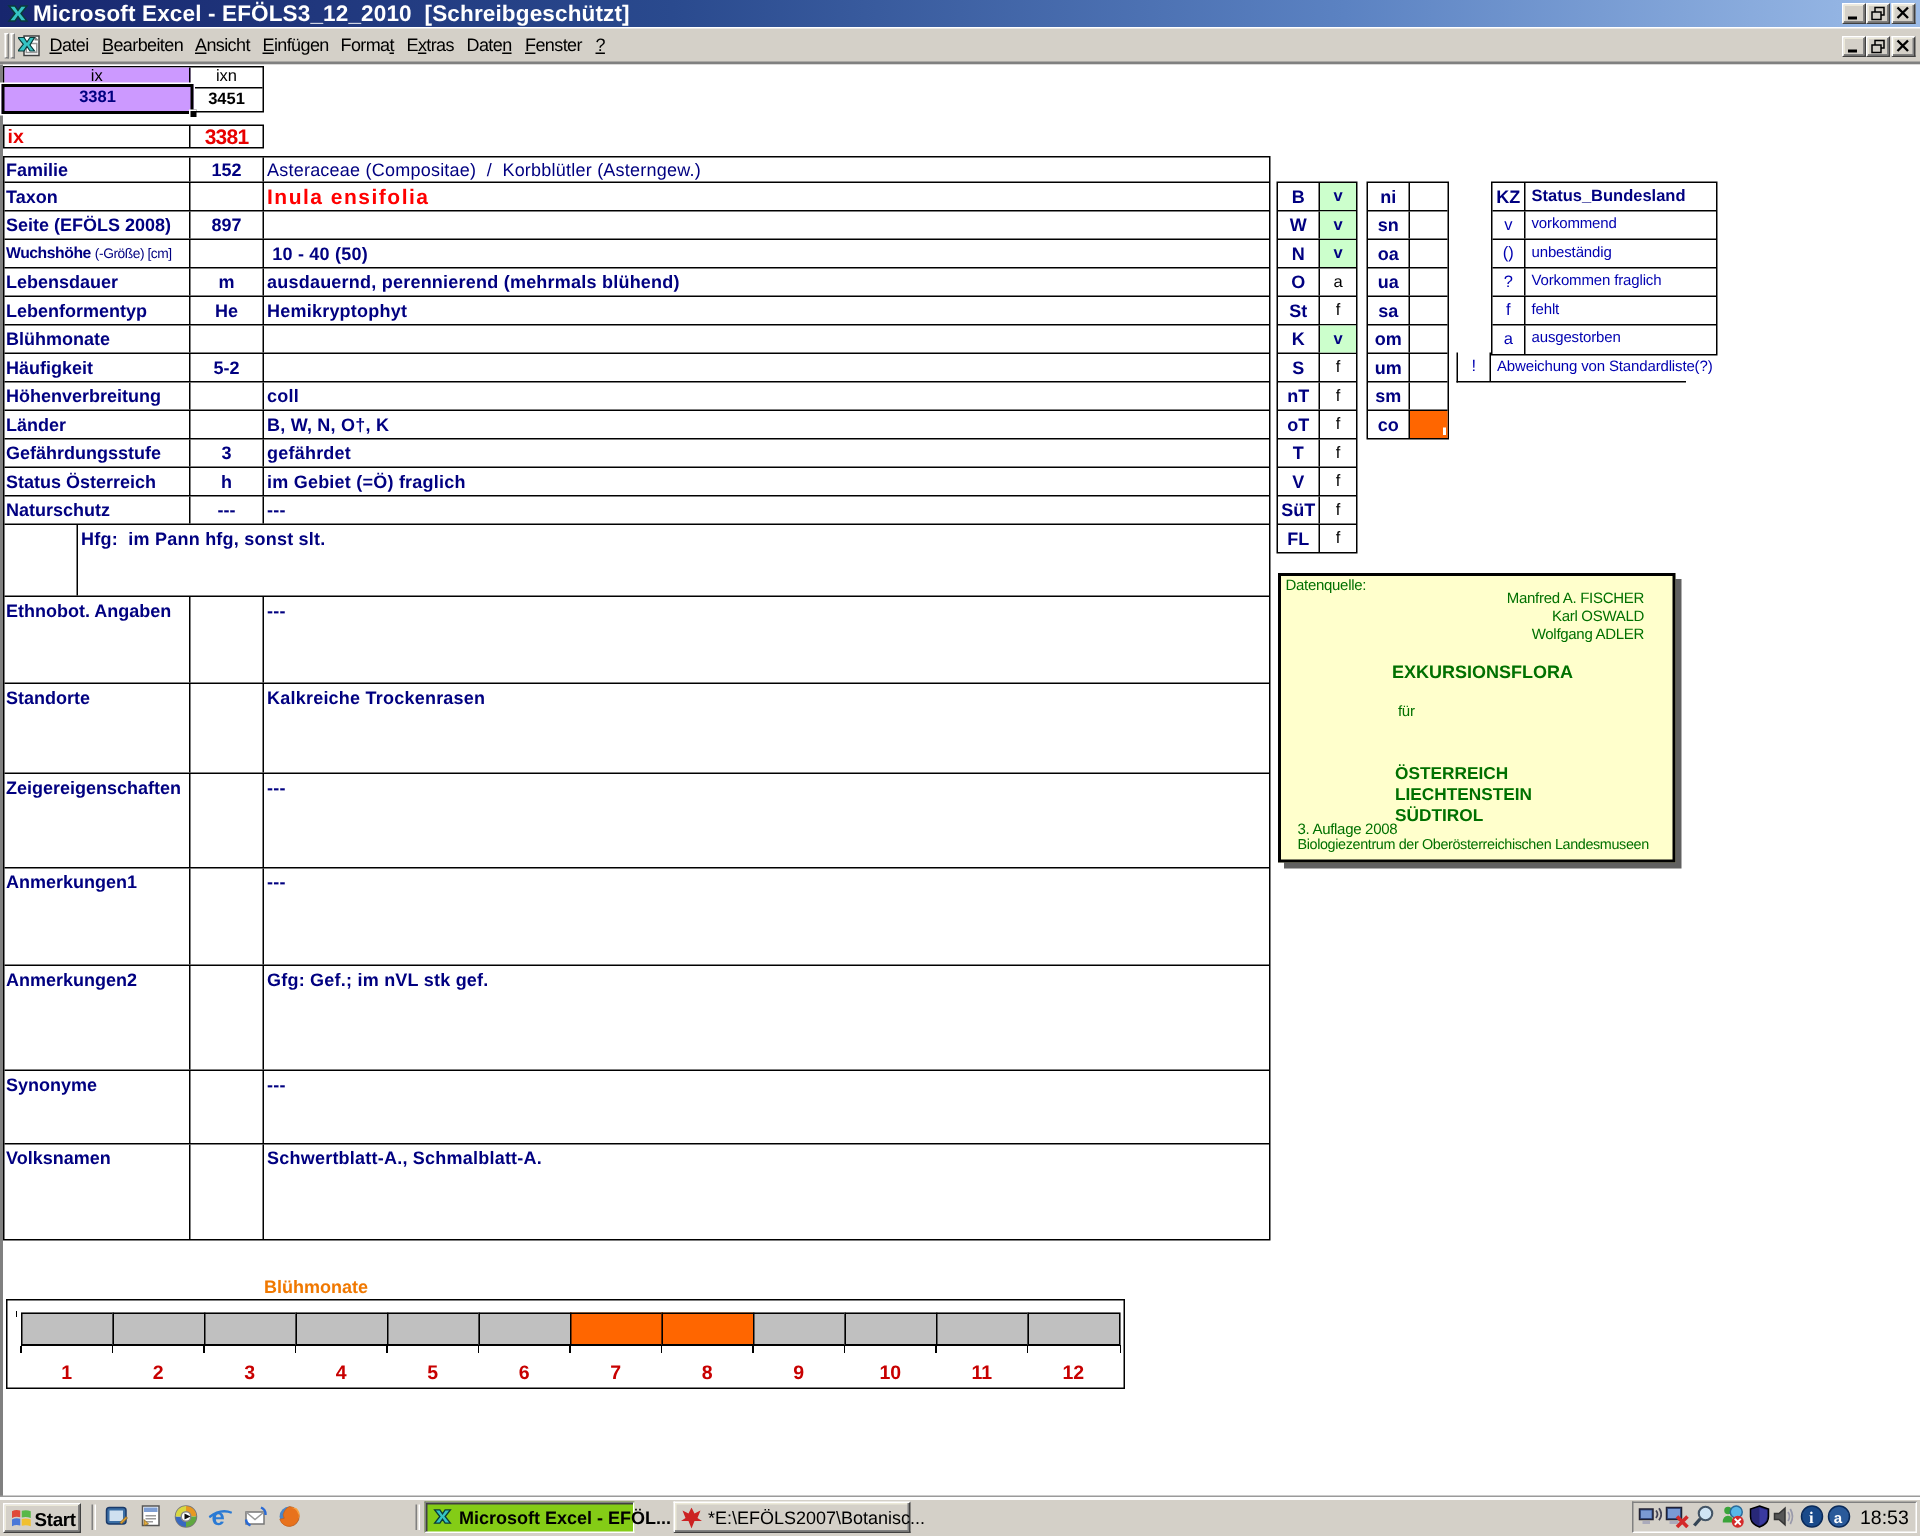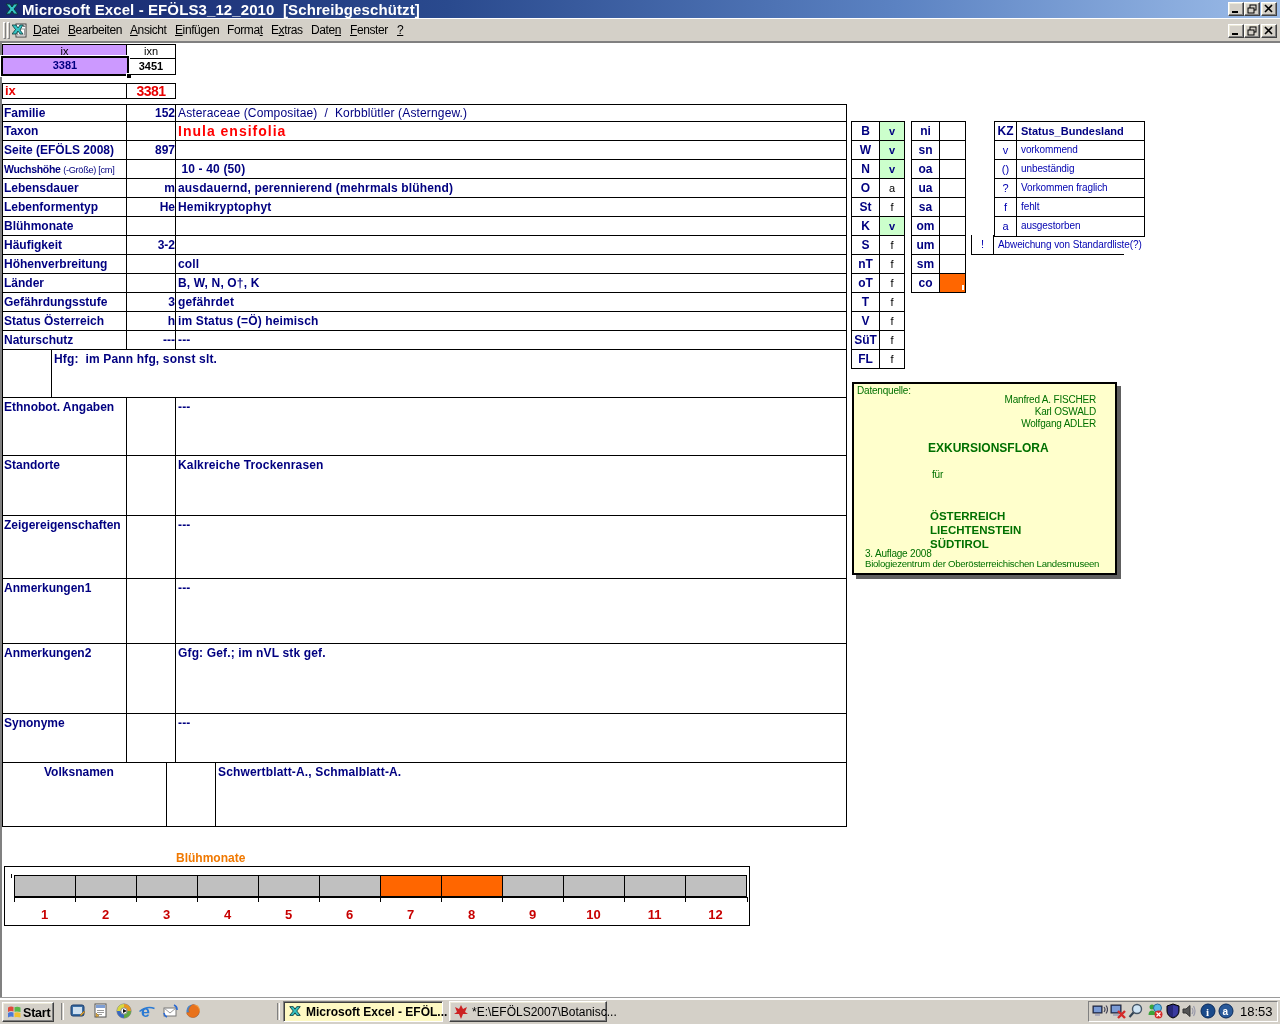--- a/index.html
+++ b/index.html
@@ -18,23 +18,23 @@
 #sheet{position:absolute;left:0;top:43px;width:1280px;height:958px;background:#fff;border-left:2px solid #808080;}
 
 #ixtable{position:absolute;left:2px;top:44px;width:174px;height:31px;border:1px solid #000;}
 #ixtable .row{display:flex;}
 #selbox{position:absolute;left:1px;top:56px;width:128px;height:20px;border:2px solid #000;background:#cc99ff;box-shadow:0 0 0 1px #fff;text-align:center;font-weight:bold;font-size:11px;color:#000080;line-height:15px;}
 #fillhandle{position:absolute;left:126px;top:73px;width:5px;height:5px;background:#000;border-left:1px solid #fff;border-top:1px solid #fff;}
 #redrow{position:absolute;left:2px;top:83px;width:174px;height:16px;border:1px solid #000;display:flex;}
 
 #mtable{position:absolute;left:2px;top:104px;width:845px;border:1px solid #000;background:#fff;}
 .mrow{display:flex;border-bottom:1px solid #000;}
-.mrow.last{border-bottom:none;margin-left:40px;}
+.mrow.last{border-bottom:none;}
 .mc1{width:124px;border-right:1px solid #000;padding-left:1px;font-weight:bold;font-size:12px;color:#000080;overflow:hidden;white-space:nowrap;}
-.mc2{width:49px;border-right:1px solid #000;text-align:right;font-weight:bold;font-size:12px;color:#000080;}
+.mc2{width:49px;border-right:1px solid #000;text-align:center;font-weight:bold;font-size:12px;color:#000080;}
 .mc3{flex:1;padding-left:2px;font-weight:bold;font-size:12px;letter-spacing:0.15px;color:#000080;white-space:pre;overflow:hidden;}
 .vc{line-height:18px;}
 
 .rt{position:absolute;border:1px solid #000;background:#fff;}
 .rtr{display:flex;border-bottom:1px solid #000;height:19px;}
 .rtr.last{border-bottom:none;height:18px;}
 .ca{text-align:center;font-weight:bold;font-size:12px;color:#000080;line-height:18px;border-right:1px solid #000;}
 .cb{text-align:center;font-size:11px;line-height:18px;}
 .green{background:#ccffcc;font-weight:bold;color:#000080;}
 
@@ -170,41 +170,41 @@
       <div class="mc1 vc">Lebenformentyp</div>
       <div class="mc2 vc">He</div>
       <div class="mc3 vc">Hemikryptophyt</div>
     </div>
   <div class="mrow" style="height:19px">
       <div class="mc1 vc">Blühmonate</div>
       <div class="mc2 vc"></div>
     </div>
   <div class="mrow" style="height:19px">
       <div class="mc1 vc">Häufigkeit</div>
-      <div class="mc2 vc">3-2</div>
+      <div class="mc2 vc">5-2</div>
     </div>
   <div class="mrow" style="height:19px">
       <div class="mc1 vc">Höhenverbreitung</div>
       <div class="mc2 vc"></div>
       <div class="mc3 vc">coll</div>
     </div>
   <div class="mrow" style="height:19px">
       <div class="mc1 vc">Länder</div>
       <div class="mc2 vc"></div>
       <div class="mc3 vc">B, W, N, O†, K</div>
     </div>
   <div class="mrow" style="height:19px">
       <div class="mc1 vc">Gefährdungsstufe</div>
       <div class="mc2 vc">3</div>
       <div class="mc3 vc">gefährdet</div>
     </div>
   <div class="mrow" style="height:19px">
       <div class="mc1 vc">Status Österreich</div>
       <div class="mc2 vc">h</div>
-      <div class="mc3 vc">im Status (=Ö) heimisch</div>
+      <div class="mc3 vc">im Gebiet (=Ö) fraglich</div>
     </div>
   <div class="mrow" style="height:19px">
       <div class="mc1 vc">Naturschutz</div>
       <div class="mc2 vc">---</div>
       <div class="mc3 vc">---</div>
     </div>
   <div class="mrow" style="height:48px">
       <div class="mc2"></div>
       <div class="mc3" style="padding-top:2px">Hfg:  im Pann hfg, sonst slt.</div>
     </div>
@@ -430,21 +430,21 @@
 <div class="raised abs" style="left:2px;top:1002px;width:52px;height:20px;background:#d4d0c8;">
   <svg class="abs" style="left:4px;top:1px" width="15" height="15" viewBox="0 0 15 15">
     <path d="M1 3.5 Q3.5 2 6.5 3 L6.5 7.5 Q3.5 6.5 1 8 Z" fill="#e04a3a"></path>
     <path d="M7.5 3.2 Q10.5 2.2 13.5 3.5 L13.5 8 Q10.5 7 7.5 7.7 Z" fill="#58b848"></path>
     <path d="M1 9 Q3.5 7.5 6.5 8.5 L6.5 13 Q3.5 12 1 13.5 Z" fill="#4a78d8"></path>
     <path d="M7.5 8.7 Q10.5 7.7 13.5 9 L13.5 13.5 Q10.5 12.5 7.5 13.2 Z" fill="#f0c030"></path>
   </svg>
   <span class="abs" style="left:20px;top:2.5px;font-weight:bold;font-size:12.5px;letter-spacing:-0.2px;">Start</span>
 </div>
 
-<div class="abs" style="left:283px;top:1001px;width:160px;height:21px;background:#fef9c3;border:1px solid;border-color:#808080 #fff #fff #808080;box-shadow:inset 1px 1px 0 #404040;">
+<div class="abs" style="left:283px;top:1001px;width:140px;height:21px;background:#84cc16;border:1px solid;border-color:#808080 #fff #fff #808080;box-shadow:inset 1px 1px 0 #404040;">
   <svg class="abs" style="left:4px;top:2px" width="14" height="14" viewBox="0 0 16 16">
       <path d="M2 3 L6 3 L8 6 L10 3 L14 3 L10 8 L14 13 L10 13 L8 10 L6 13 L2 13 L6 8 Z" fill="#35c4c4" stroke="#0a3a3a"></path>
     </svg>
   <span class="abs" style="left:22px;top:3px;font-weight:bold;font-size:12px;white-space:nowrap;">Microsoft Excel - EFÖL...</span>
 </div>
 <div class="raised abs" style="left:449px;top:1001px;width:158px;height:21px;background:#d4d0c8;">
   <svg class="abs" style="left:4px;top:3px" width="14" height="14" viewBox="0 0 14 14">
       <path d="M7 0 L9 4 L13 2 L11 7 L14 9 L9 9 L7 14 L5 9 L0 9 L3 7 L1 2 L5 4 Z" fill="#cc2222"></path>
     </svg>
   <span class="abs" style="left:22px;top:3px;font-size:12px;white-space:nowrap;">*E:\EFÖLS2007\Botanisc...</span>

